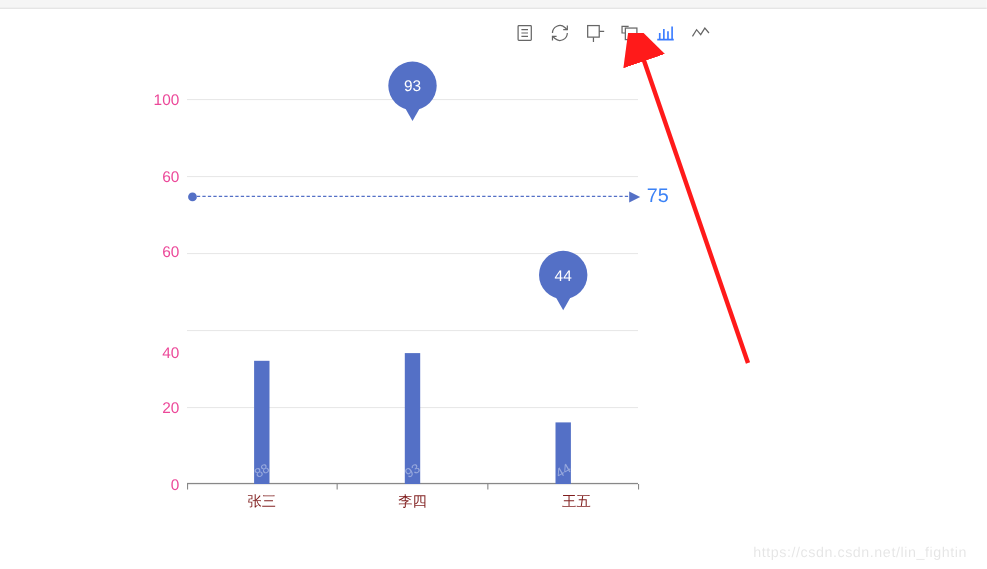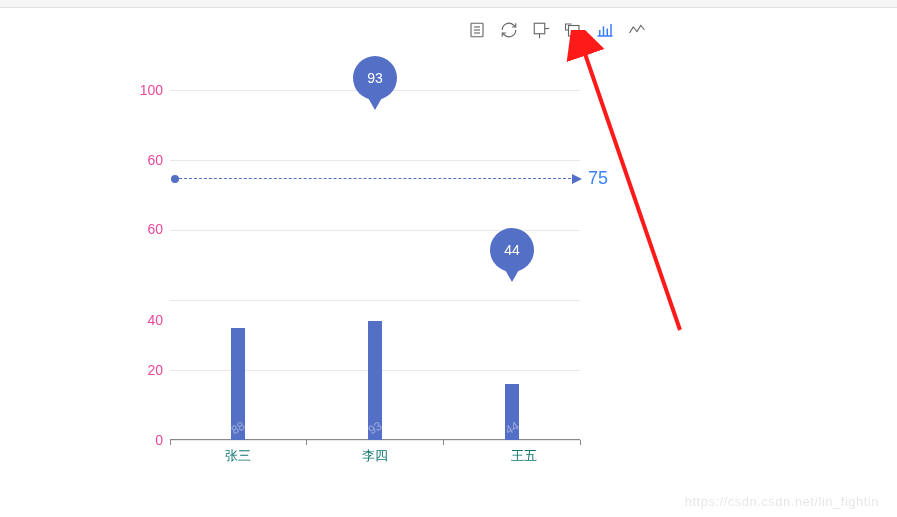--- a/index.html
+++ b/index.html
@@ -83,21 +83,21 @@
       width: 38px;
       text-align: right;
       font-size: 14px;
       color: #ec4899;
       transform: translateY(-50%);
     }
     .x-tick-label {
       position: absolute;
       bottom: -25px;
       font-size: 13px;
-      color: #0f766e;
+      color: #7f1d1d;
       transform: translateX(-50%);
     }
     .x-tick-mark {
       position: absolute;
       bottom: -5px;
       width: 1px;
       height: 5px;
       background: #888;
     }
     .bar {

